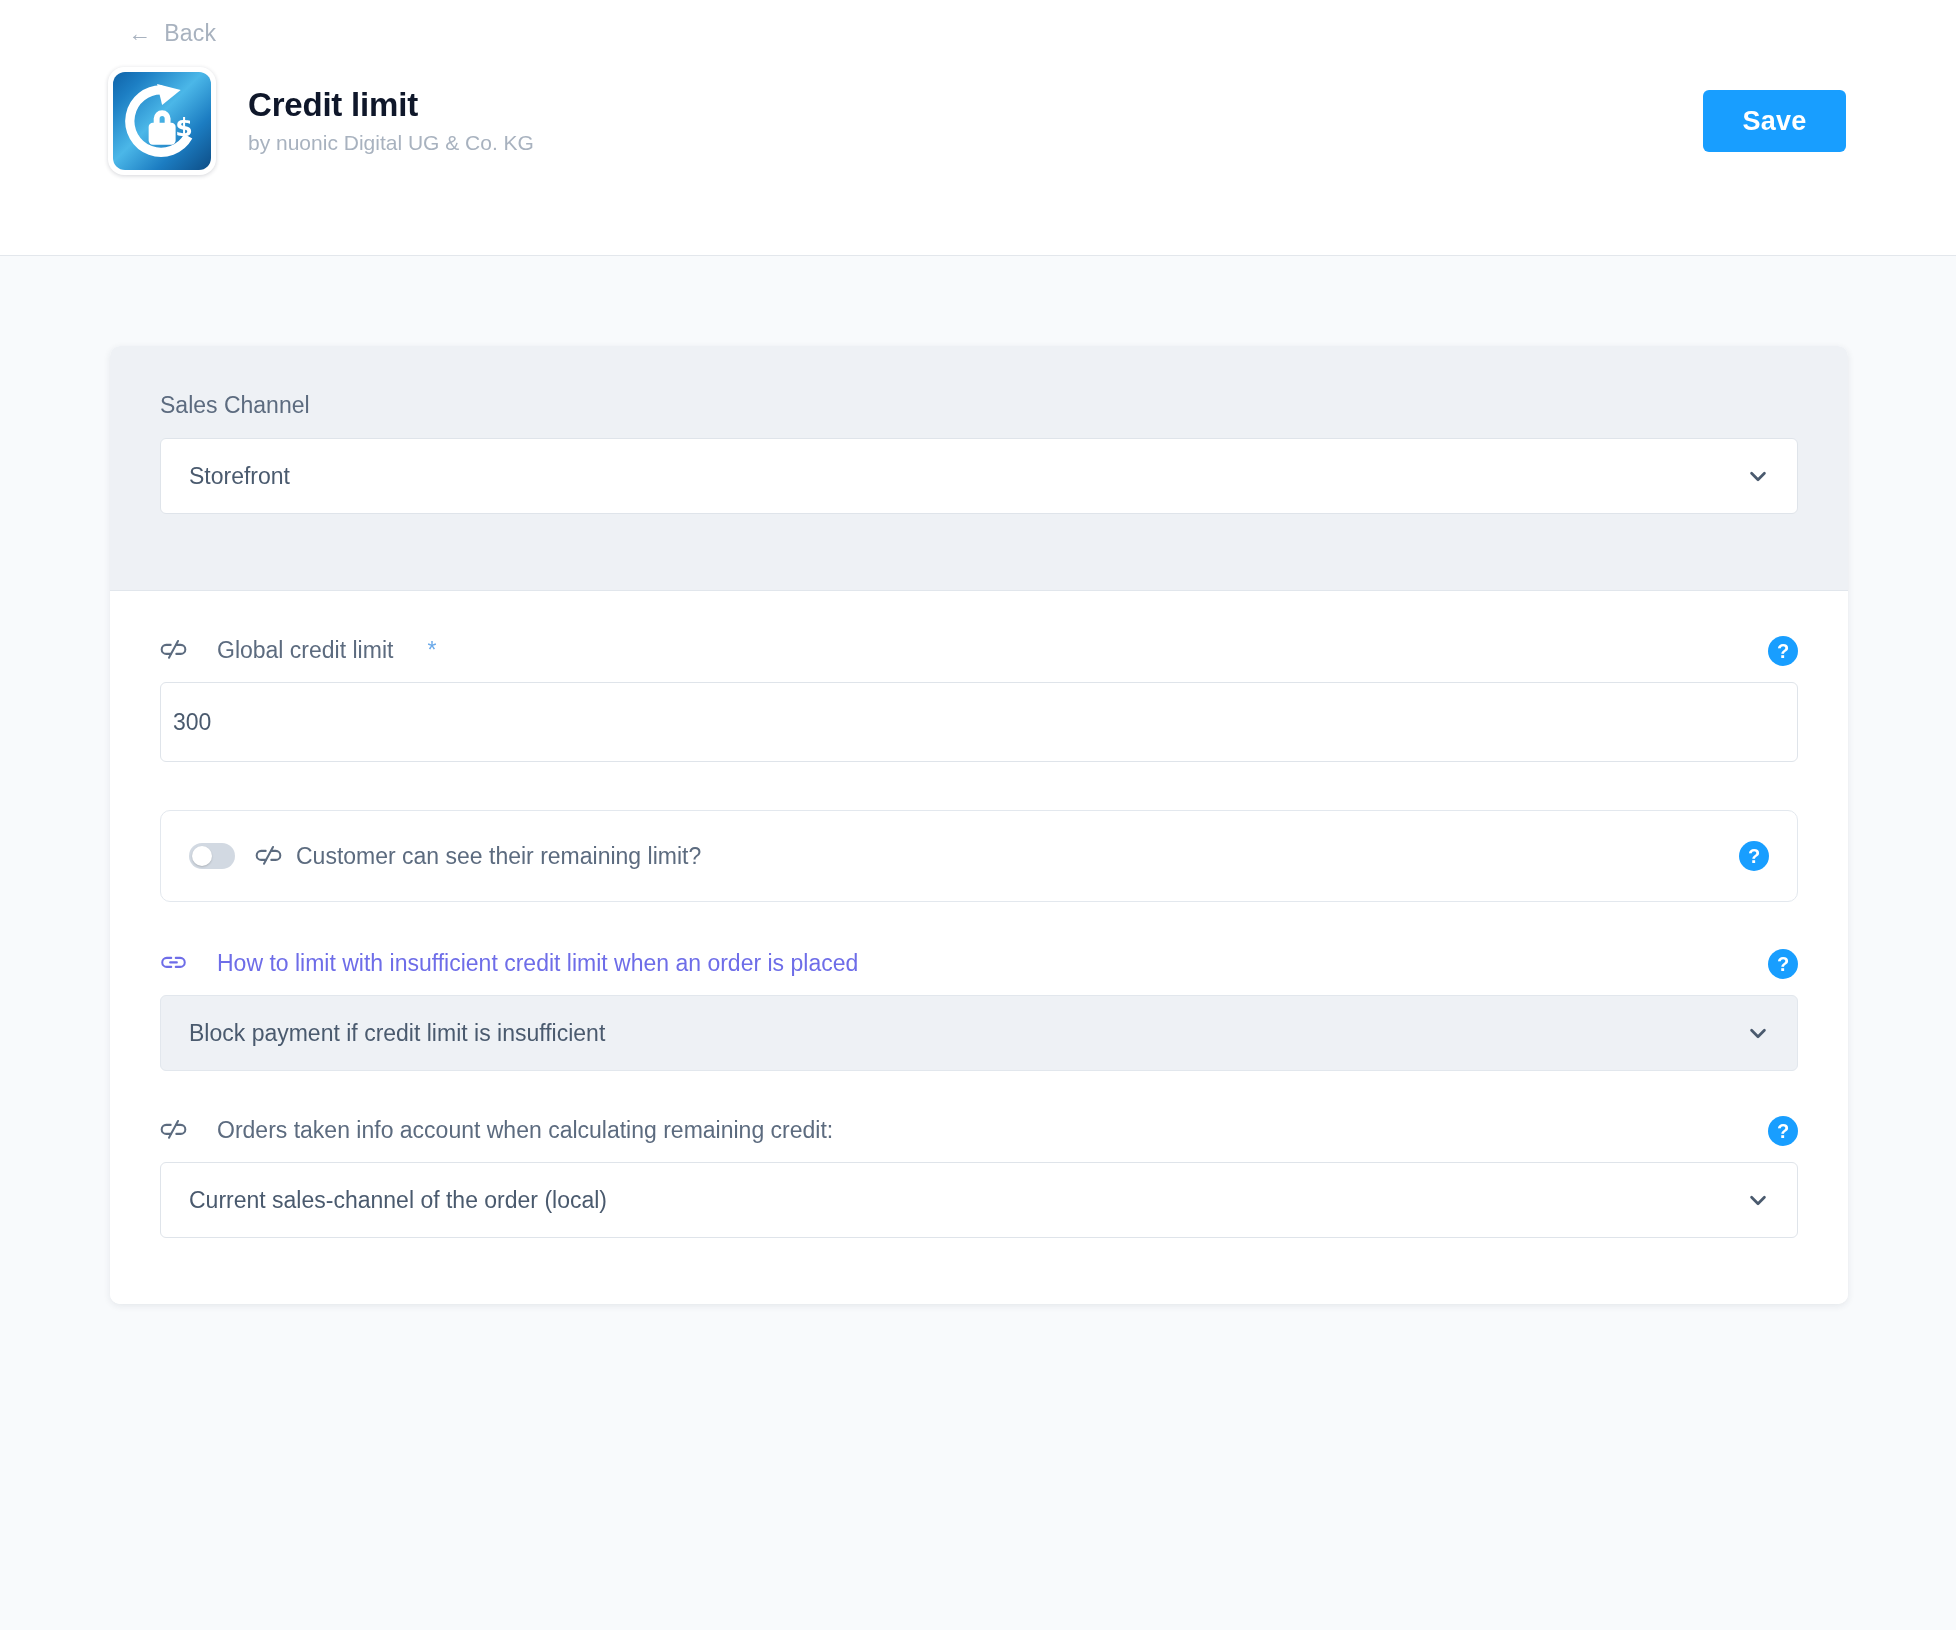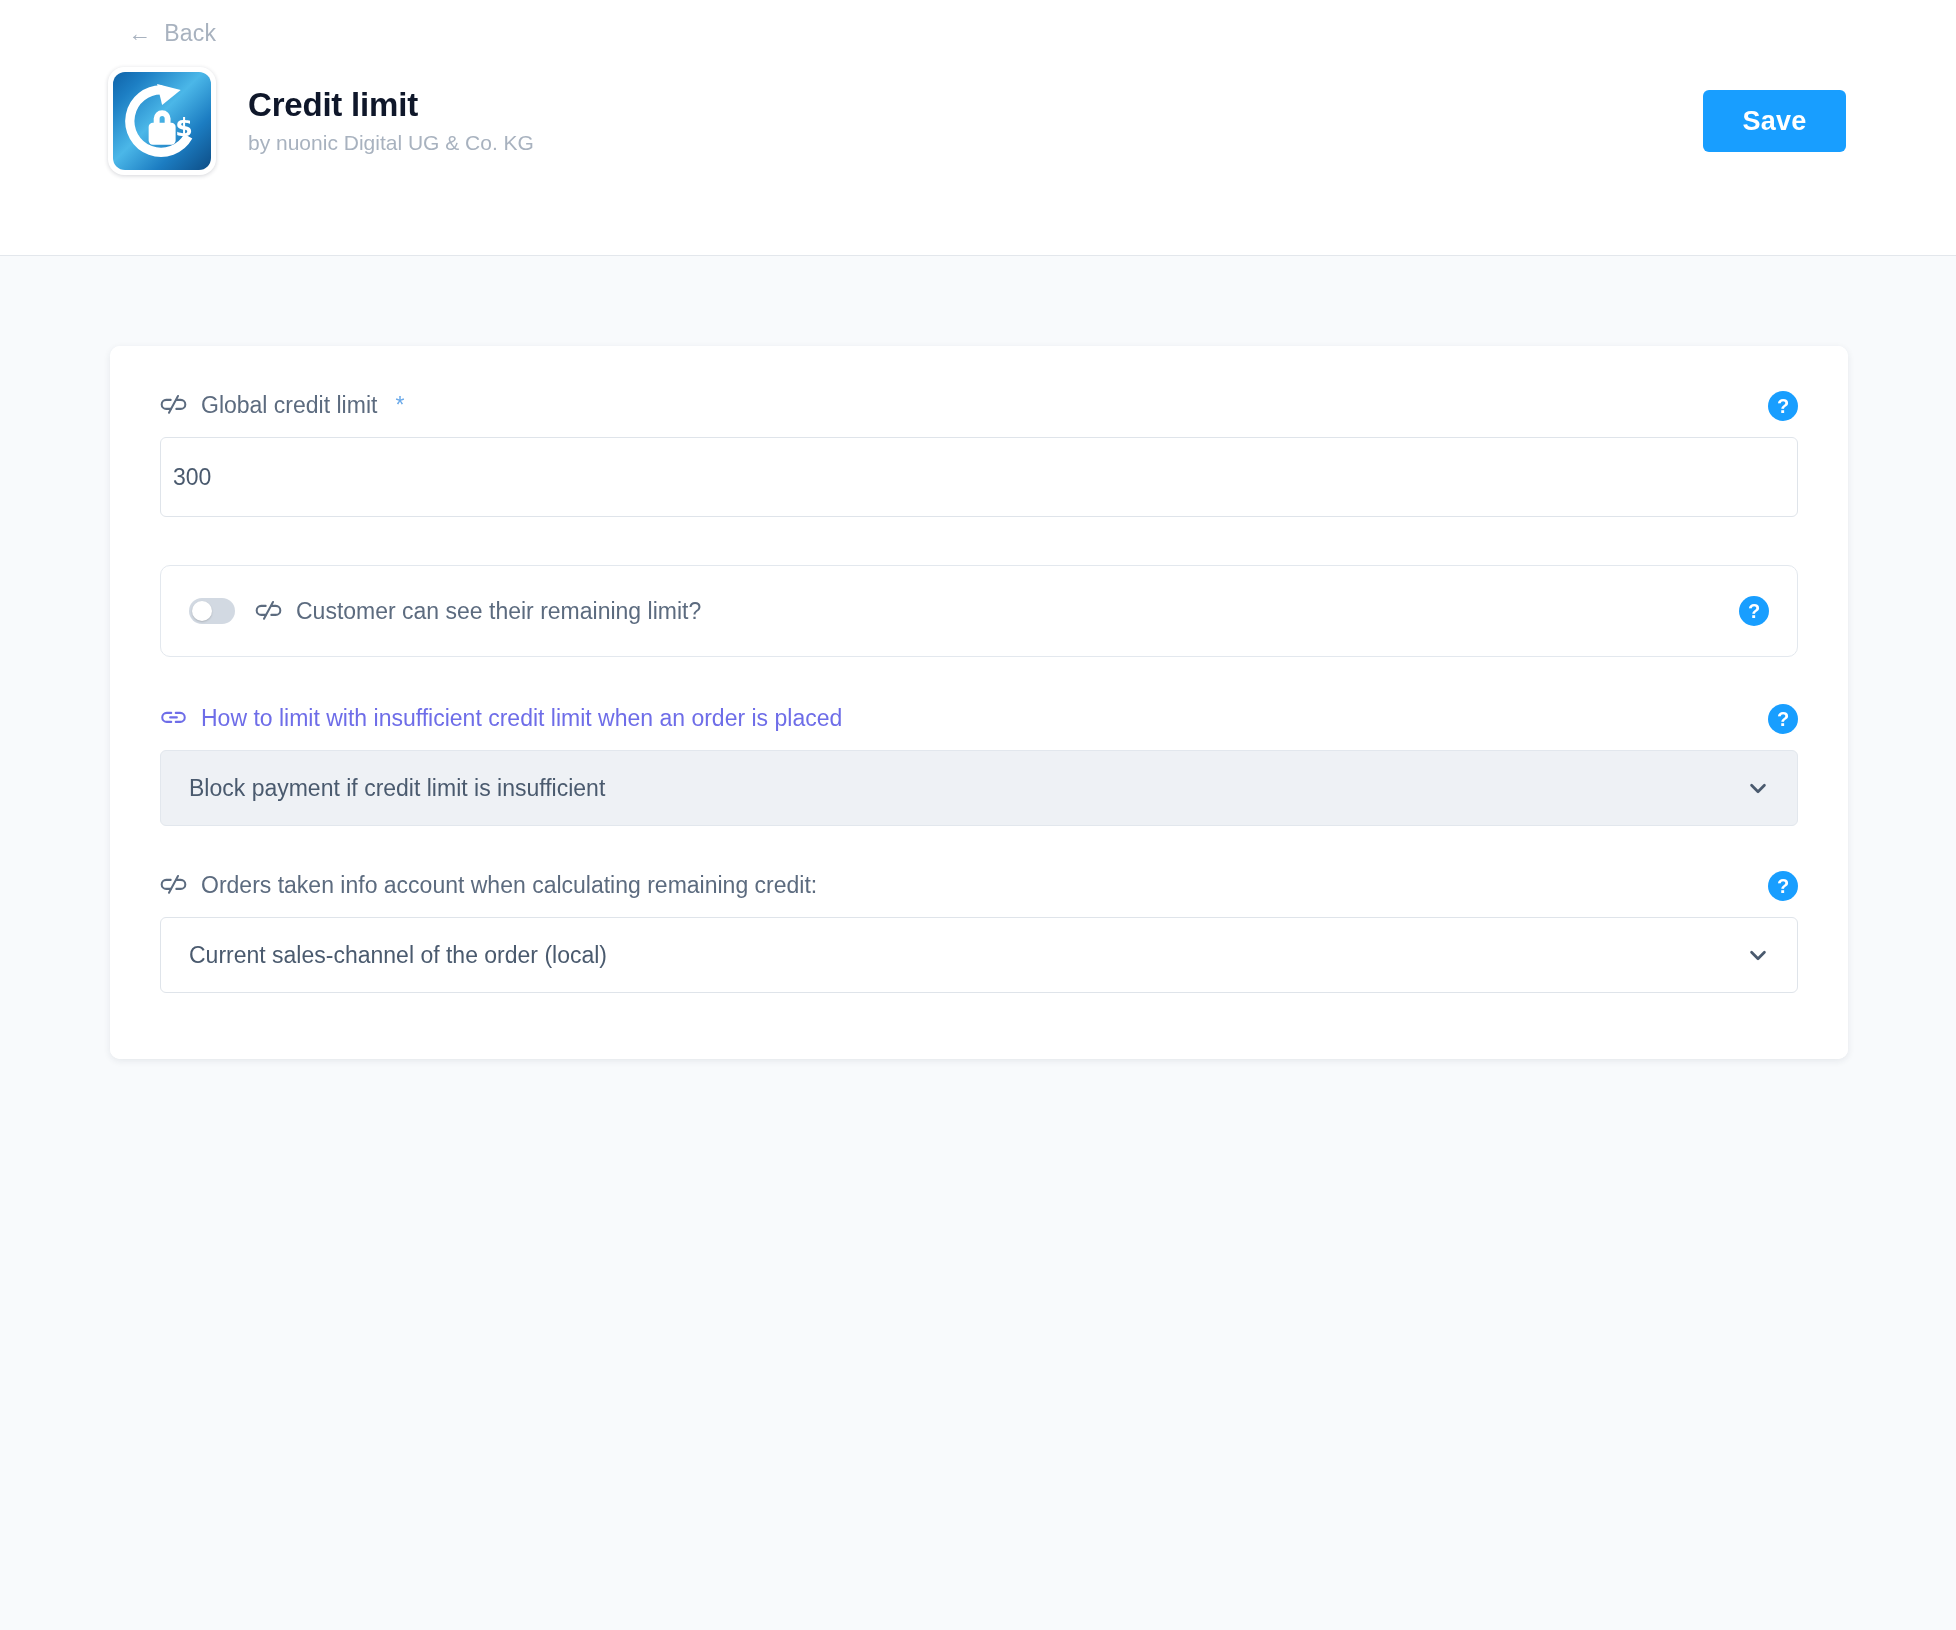--- a/index.html
+++ b/index.html
@@ -153,21 +153,21 @@
   .chev svg { display: block; width:100%; height:100%; }
 
   .white-section {
     padding: 46px 50px 66px 50px;
     background: #ffffff;
   }
 
   .row-label {
     display: flex;
     align-items: center;
-    gap: 14px;
+    gap: 30px;
     font-size: 23px;
     color: #5c6b7f;
     position: relative;
     margin-bottom: 18px;
   }
   .row-label.linked { color: #6e6de8; }
   .req-star { color: #6aa9e9; margin-left: 4px; }
 
   .ic { width: 27px; height: 27px; flex: 0 0 auto; display:block; }
   .ic svg { display:block; width:100%; height:100%; }
@@ -273,20 +273,31 @@
     </div>
   </div>
 
   <button class="save-btn">Save</button>
 </div>
 
 <div class="page">
   <div class="card">
 
 
+    <div class="grey-section">
+      <div class="field-label">Sales Channel</div>
+      <div class="select">
+        <span class="select-value">Storefront</span>
+        <span class="chev">
+          <svg viewBox="0 0 24 24" fill="none" stroke="currentColor" stroke-width="3" stroke-linecap="round" stroke-linejoin="round">
+              <polyline points="5 9 12 16 19 9"></polyline>
+            </svg>
+        </span>
+      </div>
+    </div>
 
     <div class="white-section">
 
       
       <div class="row-label">
         <span class="ic">
           <svg viewBox="0 0 24 24" fill="none" stroke="#5c6b7f" stroke-width="1.8" stroke-linecap="round" stroke-linejoin="round">
             <path d="M9.5 7H5.5a4 4 0 0 0 0 8h4"></path>
             <path d="M14.5 7h4a4 4 0 0 1 0 8h-4"></path>
             <line x1="8" y1="18.5" x2="16" y2="3.5"></line>

